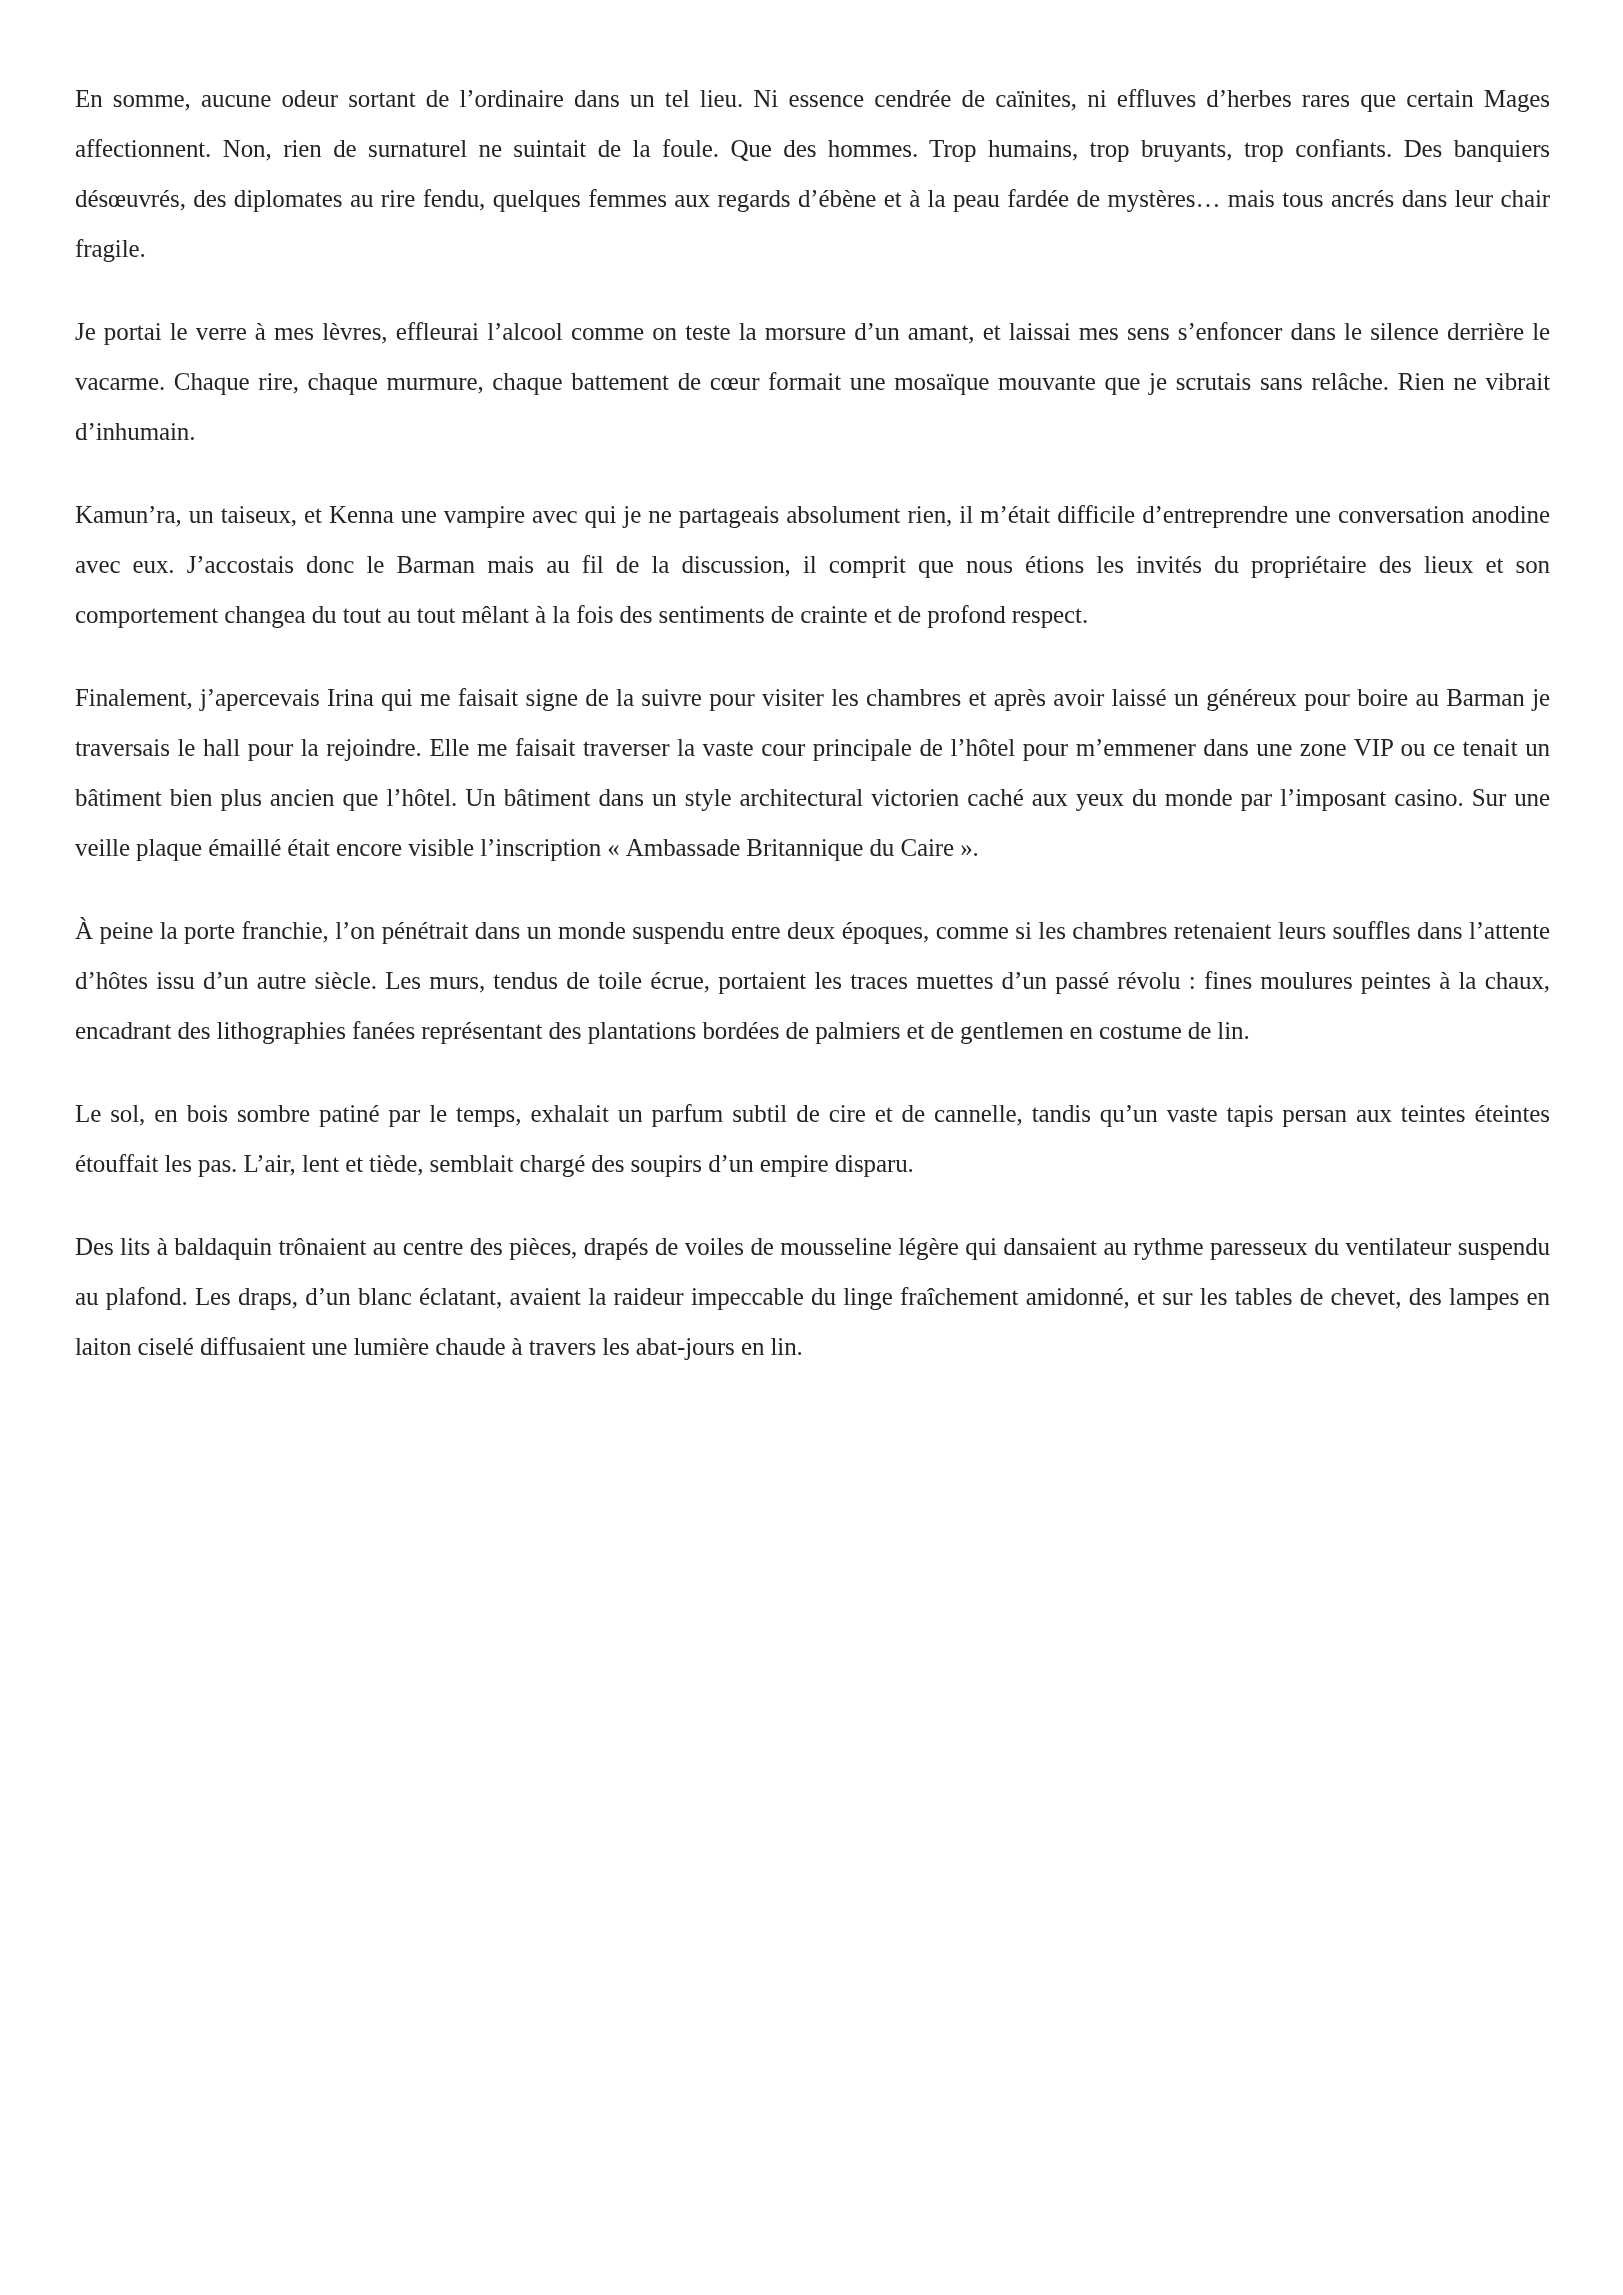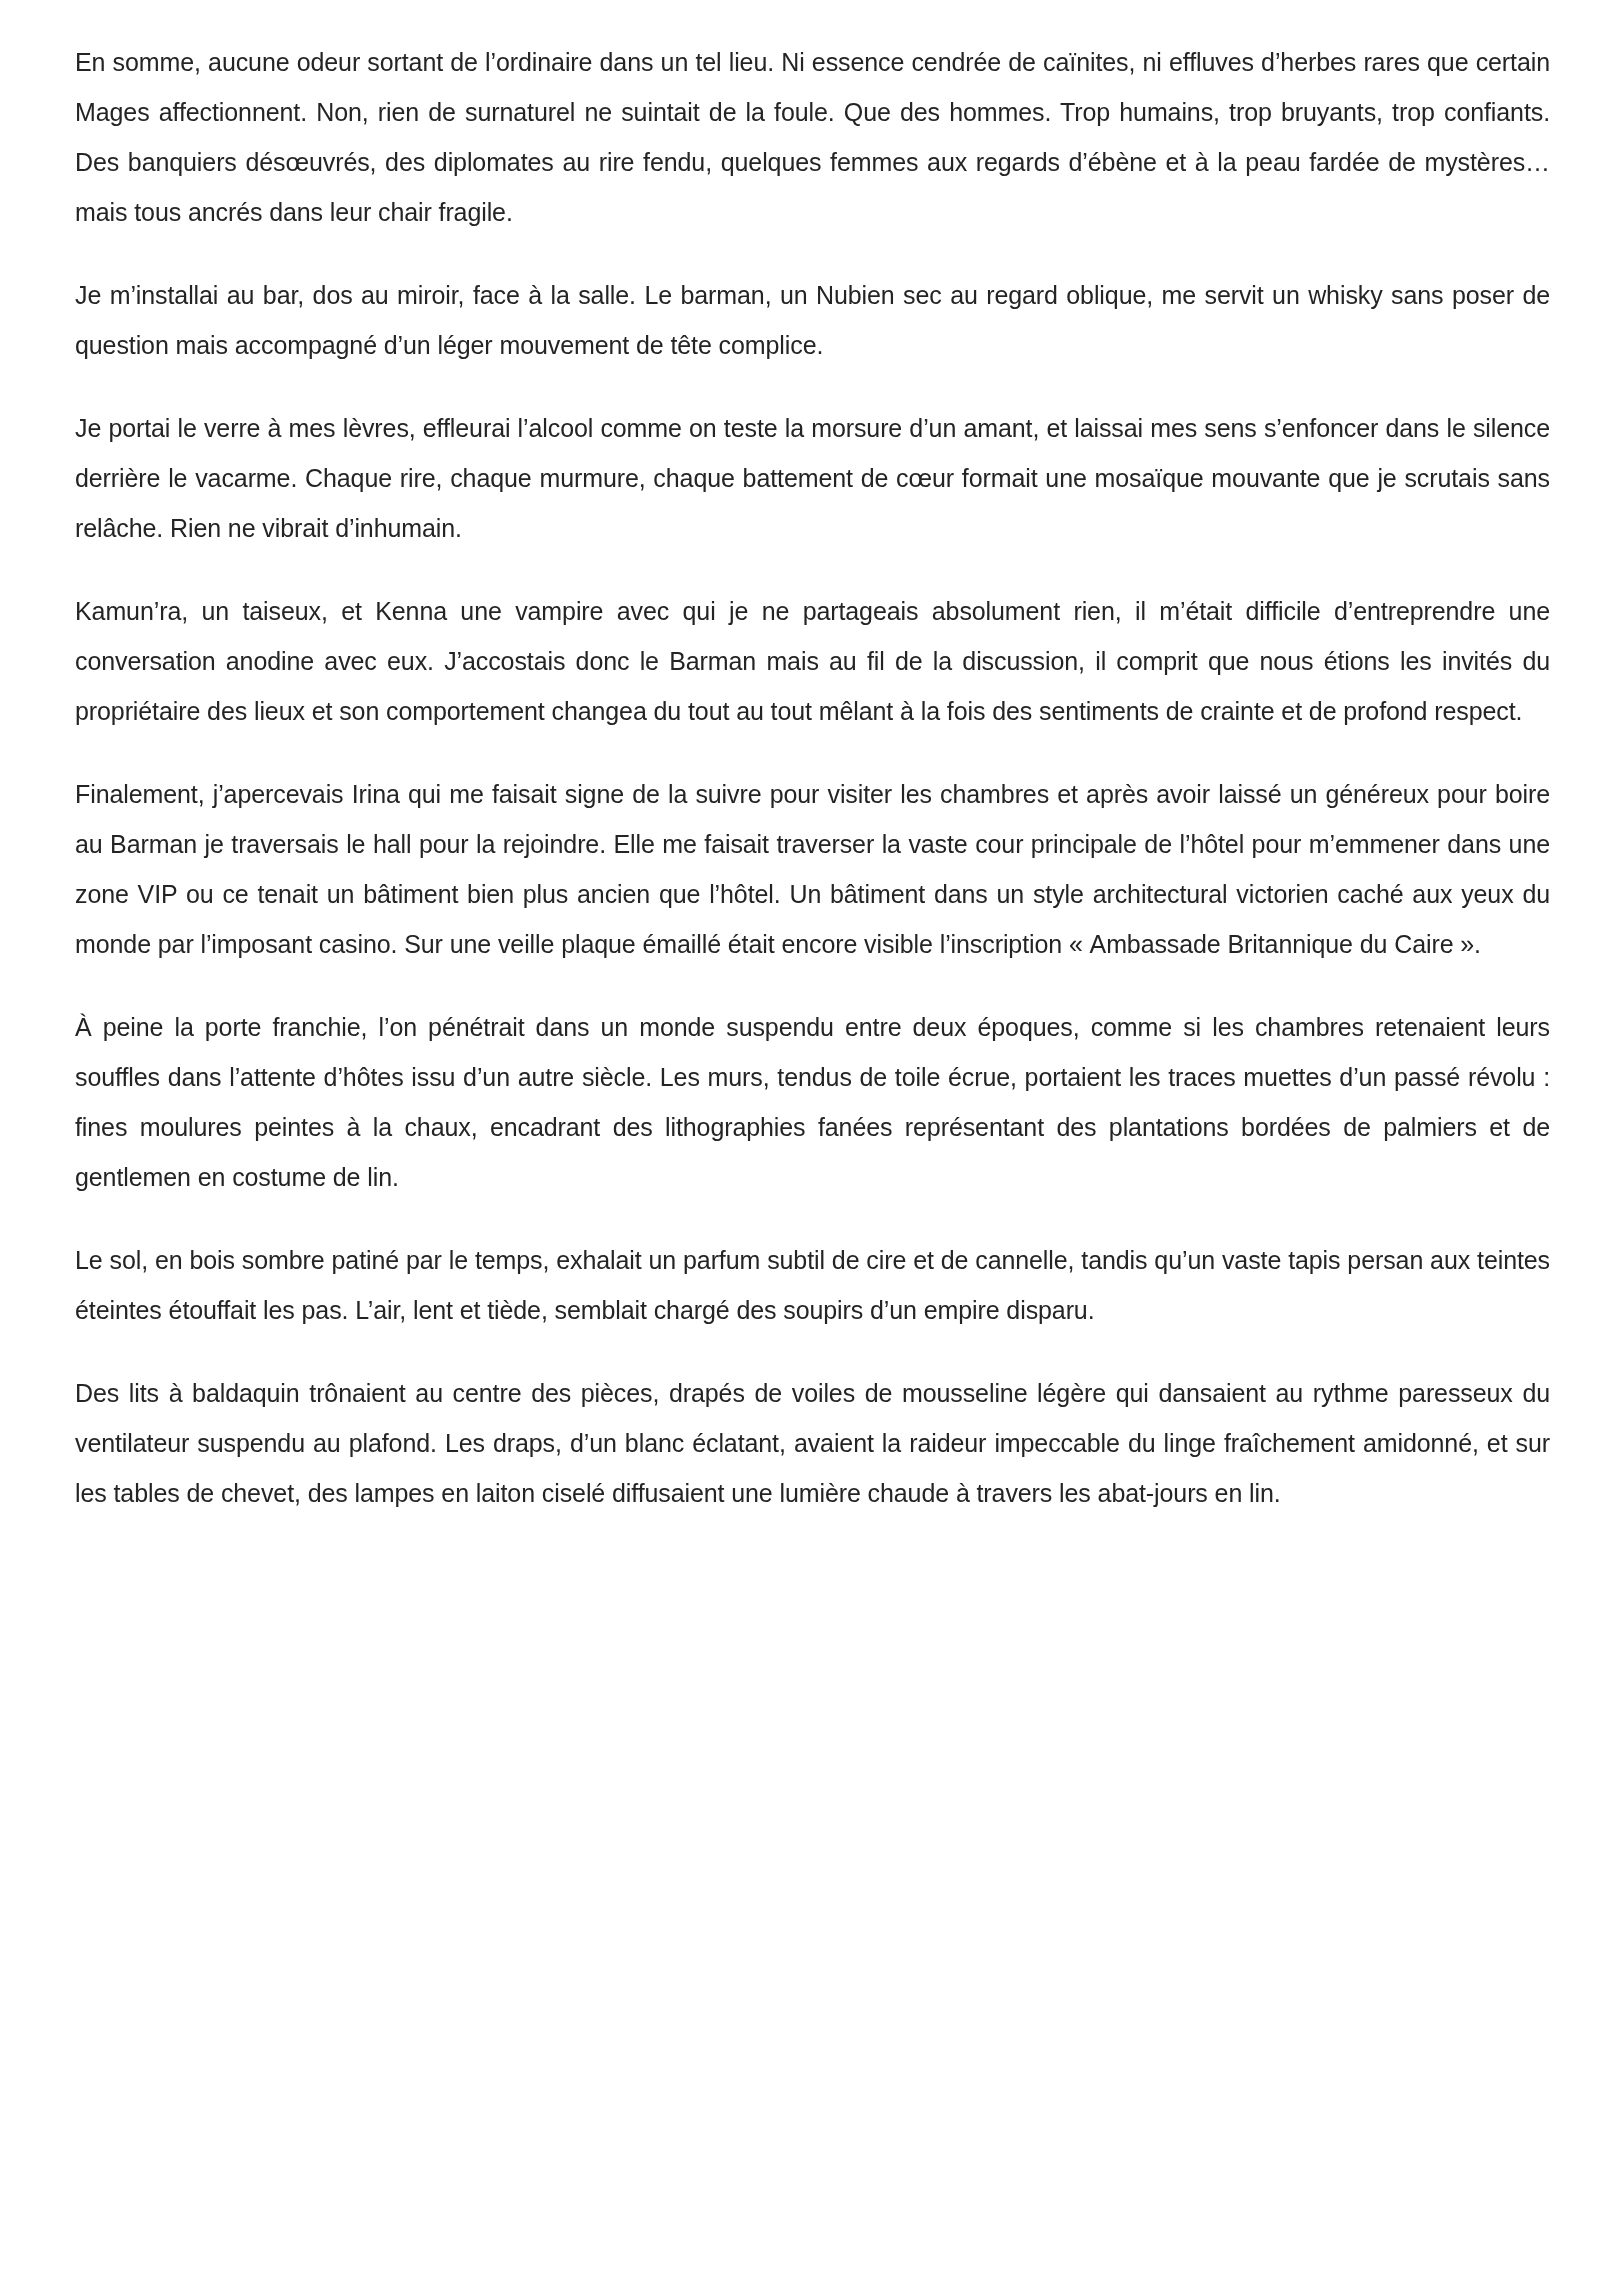--- a/index.html
+++ b/index.html
@@ -12,21 +12,22 @@
     width: 1623px;
     height: 2295px;
     overflow: hidden;
     font-family: "Liberation Sans", "DejaVu Sans", sans-serif;
   }
   .page {
     box-sizing: border-box;
     width: 1623px;
     height: 2295px;
     background: #ffffff;
-    padding: 37px 73px 26px 75px;
+    padding: 74px 73px 26px 75px;
+    font-family: Liberation Serif, serif;
   }
   .text-body p {
     margin: 0 0 33px 0;
     font-size: 25px;
     font-weight: 300;
     line-height: 50px;
     letter-spacing: -0.1px;
     color: #242424;
     text-align: justify;
     text-justify: inter-word;
@@ -36,21 +37,20 @@
   .text-body p:last-child {
     margin-bottom: 0;
   }
 </style>
 </head>
 <body>
 
 <div class="page">
   <div class="text-body">
     <p>En somme, aucune odeur sortant de l’ordinaire dans un tel lieu. Ni essence cendrée de caïnites, ni effluves d’herbes rares que certain Mages affectionnent. Non, rien de surnaturel ne suintait de la foule. Que des hommes. Trop humains, trop bruyants, trop confiants. Des banquiers désœuvrés, des diplomates au rire fendu, quelques femmes aux regards d’ébène et à la peau fardée de mystères… mais tous ancrés dans leur chair fragile.</p>
-    <p>Je m’installai au bar, dos au miroir, face à la salle. Le barman, un Nubien sec au regard oblique, me servit un whisky sans poser de question mais accompagné d’un léger mouvement de tête complice.</p>
     <p>Je portai le verre à mes lèvres, effleurai l’alcool comme on teste la morsure d’un amant, et laissai mes sens s’enfoncer dans le silence derrière le vacarme. Chaque rire, chaque murmure, chaque battement de cœur formait une mosaïque mouvante que je scrutais sans relâche. Rien ne vibrait d’inhumain.</p>
     <p>Kamun’ra, un taiseux, et Kenna une vampire avec qui je ne partageais absolument rien, il m’était difficile d’entreprendre une conversation anodine avec eux. J’accostais donc le Barman mais au fil de la discussion, il comprit que nous étions les invités du propriétaire des lieux et son comportement changea du tout au tout mêlant à la fois des sentiments de crainte et de profond respect.</p>
     <p>Finalement, j’apercevais Irina qui me faisait signe de la suivre pour visiter les chambres et après avoir laissé un généreux pour boire au Barman je traversais le hall pour la rejoindre. Elle me faisait traverser la vaste cour principale de l’hôtel pour m’emmener dans une zone VIP ou ce tenait un bâtiment bien plus ancien que l’hôtel. Un bâtiment dans un style architectural victorien caché aux yeux du monde par l’imposant casino. Sur une veille plaque émaillé était encore visible l’inscription «&nbsp;Ambassade Britannique du Caire&nbsp;».</p>
     <p>À peine la porte franchie, l’on pénétrait dans un monde suspendu entre deux époques, comme si les chambres retenaient leurs souffles dans l’attente d’hôtes issu d’un autre siècle. Les murs, tendus de toile écrue, portaient les traces muettes d’un passé révolu&nbsp;: fines moulures peintes à la chaux, encadrant des lithographies fanées représentant des plantations bordées de palmiers et de gentlemen en costume de lin.</p>
     <p>Le sol, en bois sombre patiné par le temps, exhalait un parfum subtil de cire et de cannelle, tandis qu’un vaste tapis persan aux teintes éteintes étouffait les pas. L’air, lent et tiède, semblait chargé des soupirs d’un empire disparu.</p>
     <p>Des lits à baldaquin trônaient au centre des pièces, drapés de voiles de mousseline légère qui dansaient au rythme paresseux du ventilateur suspendu au plafond. Les draps, d’un blanc éclatant, avaient la raideur impeccable du linge fraîchement amidonné, et sur les tables de chevet, des lampes en laiton ciselé diffusaient une lumière chaude à travers les abat-jours en lin.</p>
   </div>
 </div>
 
 

